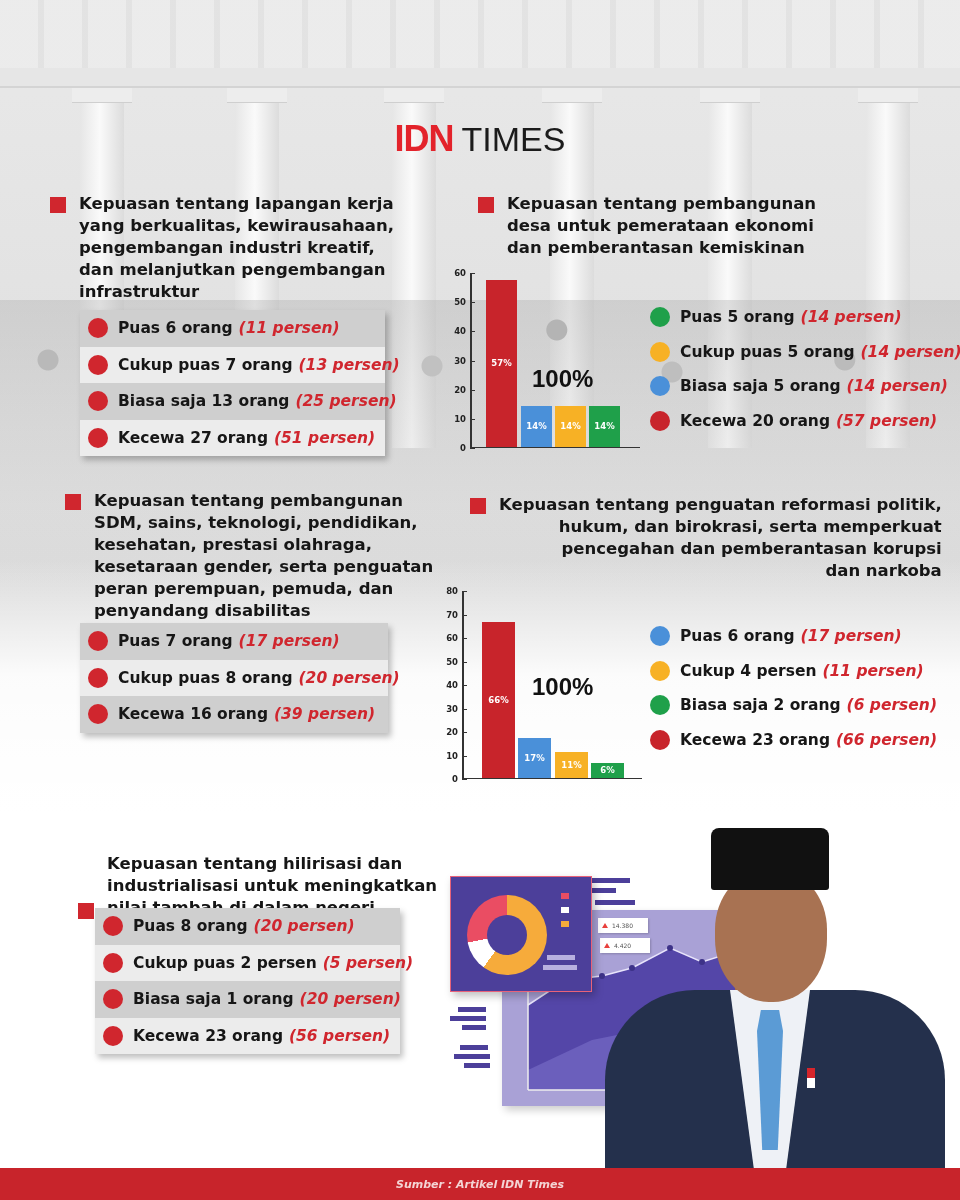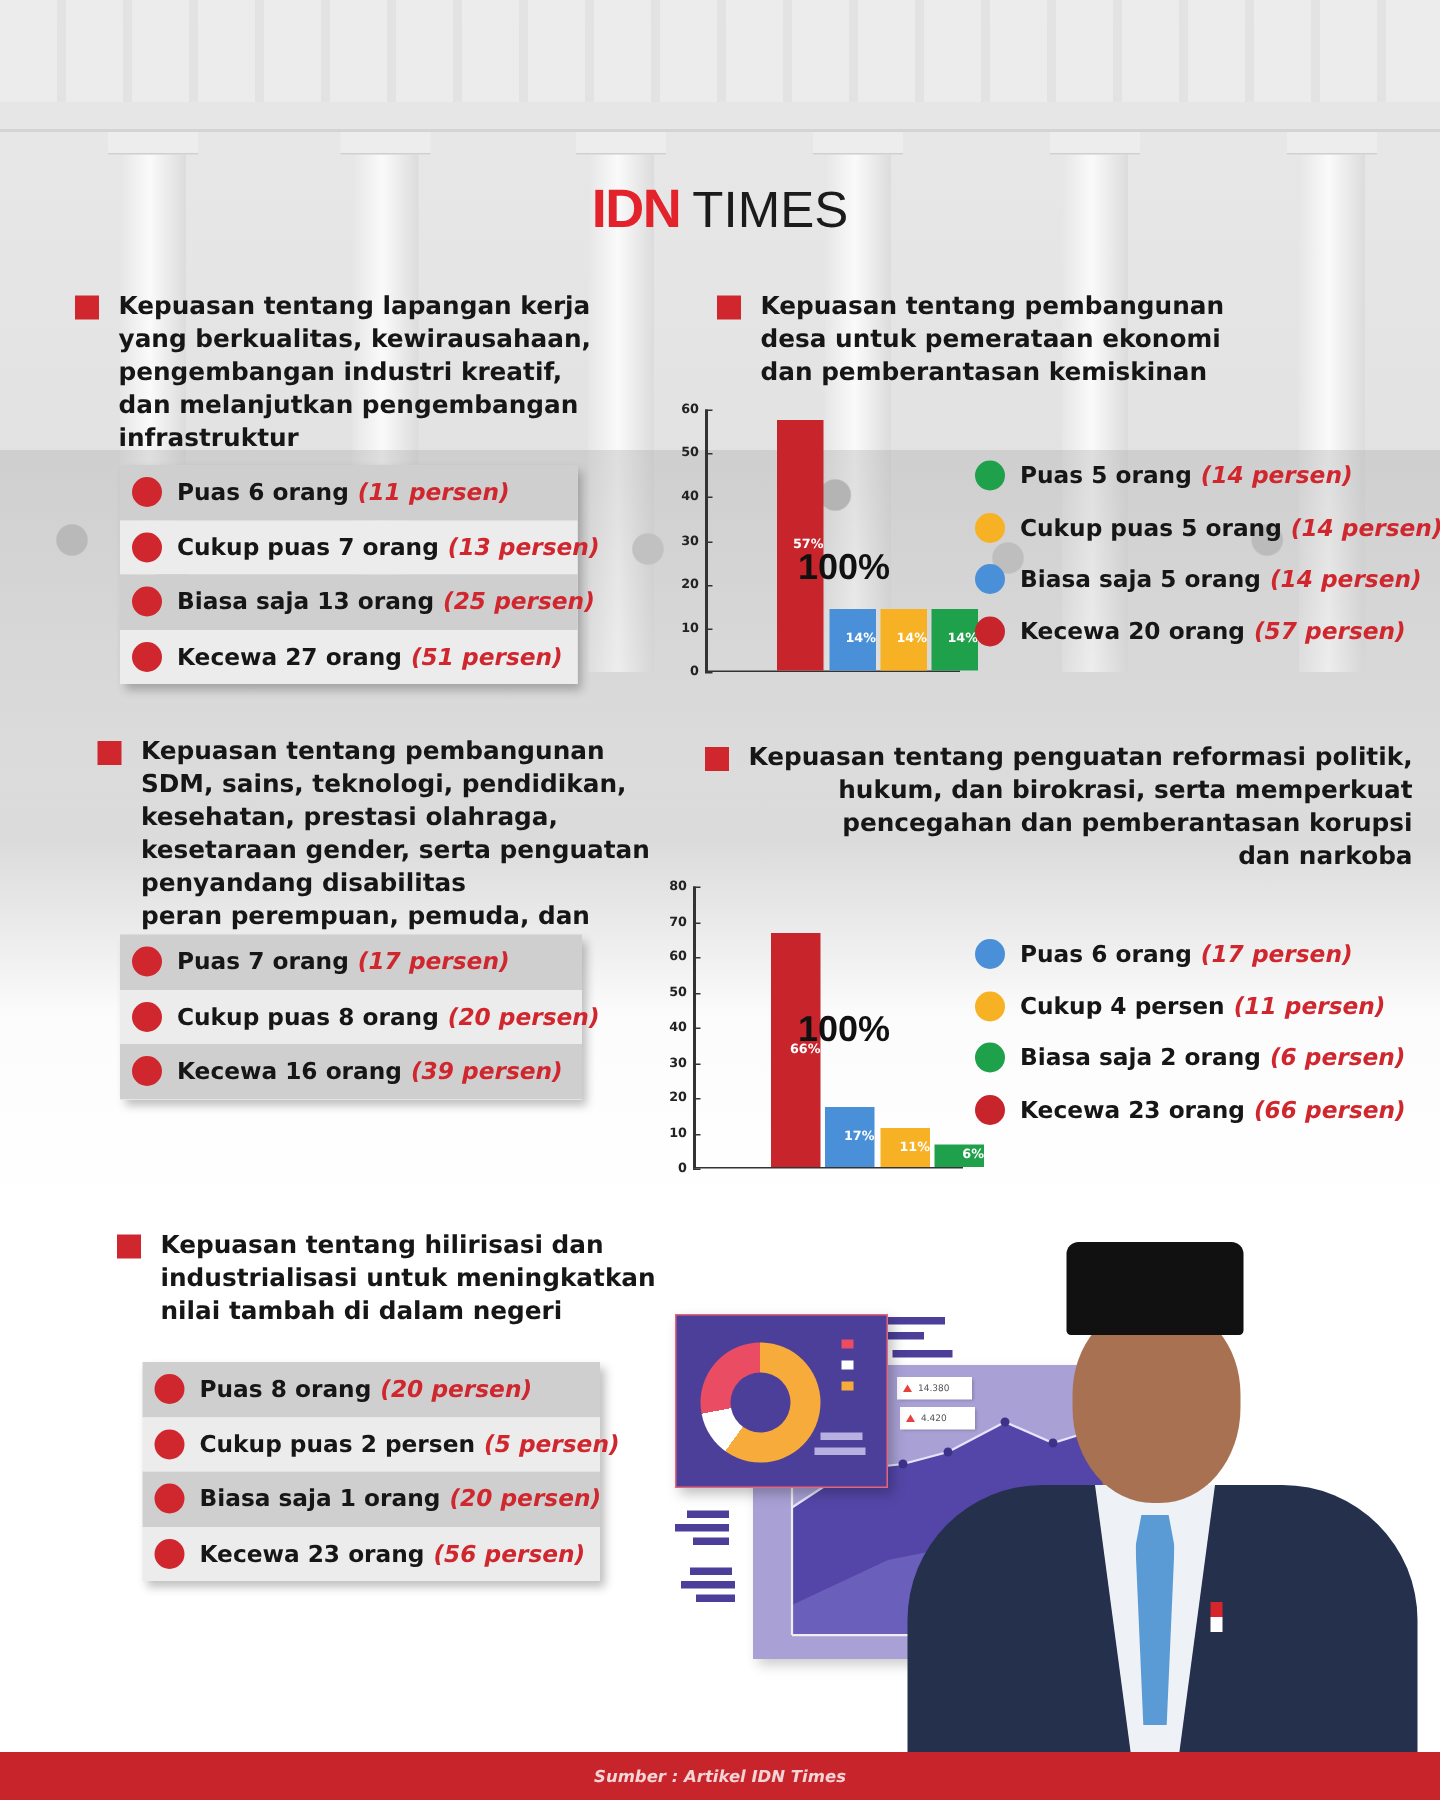--- a/index.html
+++ b/index.html
@@ -58,21 +58,21 @@
   
   .legend { position: absolute; }
   .legend .lrow { display: flex; align-items: center; height: 34.5px; }
 
   
   .chart { position: absolute; }
   .chart .axis-y { position: absolute; left: 0; top: 0; bottom: 0; width: 1.5px; background: #333; }
   .chart .axis-x { position: absolute; left: 0; right: 0; bottom: 0; height: 1.5px; background: #333; }
   .chart .tick { position: absolute; left: -22px; width: 18px; text-align: right; font-size: 8.5px; font-weight: bold; color: #222; transform: translateY(-50%); }
   .chart .tick::after { content: ""; position: absolute; right: -9px; top: 50%; width: 5px; height: 1px; background: #333; }
-  .chart .bar { position: absolute; bottom: 1.5px; display: flex; align-items: center; justify-content: flex-end; margin-left: 32px; }
+  .chart .bar { position: absolute; bottom: 1.5px; display: flex; align-items: center; justify-content: center; }
   .chart .bar span { color: #fff; font-size: 8.5px; font-weight: bold; }
   .chart .total { position: absolute; font-family: "Liberation Sans", sans-serif; font-weight: bold; font-size: 24px; color: #111; }
 
   
   .illus { position: absolute; left: 440px; top: 860px; width: 300px; height: 260px; }
   .panel-back { position: absolute; left: 62px; top: 50px; width: 238px; height: 196px; background: #a9a1d6; box-shadow: 3px 4px 8px rgba(0,0,0,.2); }
   .panel-front { position: absolute; left: 10px; top: 16px; width: 142px; height: 116px; background: #4c3f9a; border: 1.5px solid #e8627a; box-shadow: 3px 4px 8px rgba(0,0,0,.25); }
   .donut { position: absolute; left: 16px; top: 18px; width: 80px; height: 80px; border-radius: 50%;
     background: conic-gradient(#f6ab3b 0 60%, #ffffff 60% 72%, #ea4d63 72% 100%); }
   .donut::after { content: ""; position: absolute; left: 20px; top: 20px; width: 40px; height: 40px; border-radius: 50%; background: #4c3f9a; }
@@ -206,22 +206,22 @@
     </div>
   </div>
 
   <div class="heading" style="left:65px; top:490px;">
     <div class="sq"></div>
     <div class="txt">
       <div>Kepuasan tentang pembangunan</div>
       <div>SDM, sains, teknologi, pendidikan,</div>
       <div>kesehatan, prestasi olahraga,</div>
       <div>kesetaraan gender, serta penguatan</div>
+      <div>peran perempuan, pemuda, dan</div>
       <div>penyandang disabilitas</div>
-      <div>peran perempuan, pemuda, dan</div>
     </div>
   </div>
   <div class="listbox" style="left:80px; top:623px; width:308px;">
     <div class="row">
       <div class="dot" style="background:#d0262e"></div>
       <span class="item-label">Puas 7 orang</span>
       <span class="item-pct">(17 persen)</span>
     </div>
     <div class="row">
       <div class="dot" style="background:#d0262e"></div>
@@ -286,21 +286,21 @@
       <span class="item-label">Biasa saja 2 orang</span>
       <span class="item-pct">(6 persen)</span>
     </div>
     <div class="lrow">
       <div class="dot" style="background:#c8242b"></div>
       <span class="item-label">Kecewa 23 orang</span>
       <span class="item-pct">(66 persen)</span>
     </div>
   </div>
 
-  <div class="heading" style="left:78px; top:819px;">
+  <div class="heading" style="left:78px; top:853px;align-items:flex-end;">
     <div class="sq"></div>
     <div class="txt">
       <div>Kepuasan tentang hilirisasi dan</div>
       <div>industrialisasi untuk meningkatkan</div>
       <div>nilai tambah di dalam negeri</div>
     </div>
   </div>
   <div class="listbox" style="left:95px; top:908px; width:305px;">
     <div class="row">
       <div class="dot" style="background:#d0262e"></div>

